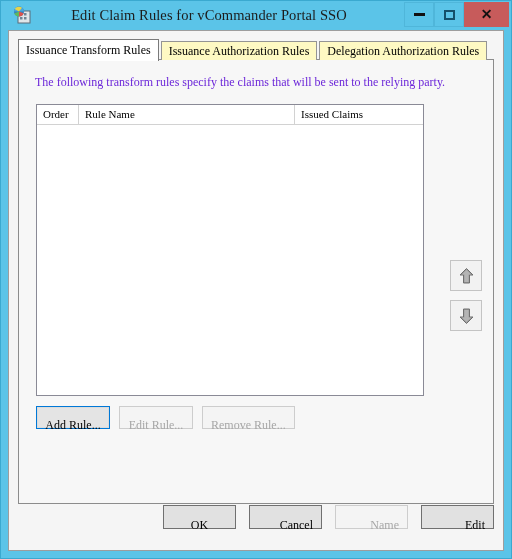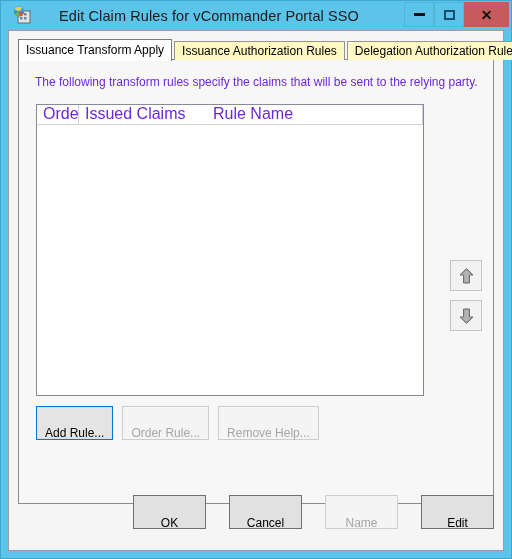--- a/index.html
+++ b/index.html
@@ -22,20 +22,21 @@
   .window {
     position: absolute;
     left: 0; top: 0;
     width: 512px;
     height: 559px;
     box-sizing: border-box;
     background: #5bc4e8;      
     border: 1px solid #3aa9d0;
     display: flex;
     flex-direction: column;
+    font-family: Liberation Serif, serif;
   }
 
   
   .titlebar {
     height: 29px;
     flex: 0 0 29px;
     position: relative;
     display: flex;
     align-items: center;
     background: #5bc4e8;
@@ -178,25 +179,25 @@
   }
   .lv-header {
     display: flex;
     height: 19px;
     border-bottom: 1px solid #d2d2d2;
     background: #ffffff;
   }
   .lv-col {
     height: 19px;
     line-height: 18px;
-    font-size: 16px;
+    font-size: 11px;
     padding-left: 6px;
     box-sizing: border-box;
     border-right: 1px solid #d2d2d2;
-    color: #6d28d9;
+    color: #000000;
     cursor: default;
     white-space: nowrap;
     overflow: hidden;
   }
   .lv-col.order { width: 42px; }
   .lv-col.rulename { width: 216px; }
   .lv-col.claims { flex: 1 1 auto; border-right: none; }
   .lv-body { height: 271px; background: #ffffff; }
 
   
@@ -222,21 +223,21 @@
   
   .rule-buttons {
     position: absolute;
     left: 17px;
     top: 346px;
     display: flex;
   }
   .btn {
     height: 23px;
     min-width: 74px;
-    padding: 16px 8px;
+    padding: 8px 8px;
     font-size: 12px;
     line-height: 21px;
     text-align: center;
     background: #e1e1e1;
     border: 1px solid #707070;
     box-sizing: border-box;
     color: #000000;
     cursor: default;
     white-space: nowrap;
   }
@@ -257,21 +258,21 @@
     position: absolute;
     right: 9px;
     bottom: 21px;
     display: flex;
   }
   .footer .btn {
     min-width: 73px;
     height: 24px;
     line-height: 22px;
   }
-  .footer .btn + .btn { margin-left: 23px; }
+  .footer .btn + .btn { margin-left: 13px; text-align: right; }
 </style>
 </head>
 <body>
 
 <div class="window">
 
   <div class="titlebar">
     <span class="title-icon">
       <svg width="19" height="19" viewBox="0 0 19 19">
         <rect x="5" y="5" width="12" height="12" fill="#dfe6ea" stroke="#5a6b78" stroke-width="1"></rect>
@@ -297,39 +298,39 @@
       <div class="win-btn close">
         <span class="glyph-close">✕</span>
       </div>
     </div>
   </div>
 
   <div class="client">
 
     <div class="tabstrip">
       <div class="tab active">
-        <span>Issuance Transform Apply</span>
+        <span>Issuance Transform Rules</span>
       </div>
       <div class="tab">
         <span>Issuance Authorization Rules</span>
       </div>
       <div class="tab">
         <span>Delegation Authorization Rules</span>
       </div>
     </div>
 
     <div class="tabpanel">
 
       <div class="panel-desc">The following transform rules specify the claims that will be sent to the relying party.</div>
 
       <div class="listview">
         <div class="lv-header">
           <div class="lv-col order">Order</div>
+          <div class="lv-col rulename">Rule Name</div>
           <div class="lv-col claims">Issued Claims</div>
-          <div class="lv-col rulename">Rule Name</div>
         </div>
         <div class="lv-body"></div>
       </div>
 
       <div class="arrow-col">
         <div class="arrow-btn">
           <svg width="17" height="18" viewBox="0 0 17 18">
             <path d="M8.5 1.5 L15 8 L11.5 8 L11.5 16 L5.5 16 L5.5 8 L2 8 Z" fill="#9a9a9a" stroke="#6f6f6f" stroke-width="1" stroke-linejoin="round"></path>
             <path d="M8.5 3 L13 7.4 L10.6 7.4 L10.6 14.9 L6.4 14.9 L6.4 7.4 L4 7.4 Z" fill="#b4b4b4"></path>
           </svg>
@@ -337,22 +338,22 @@
         <div class="arrow-btn">
           <svg width="17" height="18" viewBox="0 0 17 18">
             <path d="M8.5 16.5 L2 10 L5.5 10 L5.5 2 L11.5 2 L11.5 10 L15 10 Z" fill="#9a9a9a" stroke="#6f6f6f" stroke-width="1" stroke-linejoin="round"></path>
             <path d="M8.5 15 L4 10.6 L6.4 10.6 L6.4 3.1 L10.6 3.1 L10.6 10.6 L13 10.6 Z" fill="#b4b4b4"></path>
           </svg>
         </div>
       </div>
 
       <div class="rule-buttons">
         <div class="btn focused">Add Rule...</div>
-        <div class="btn disabled">Order Rule...</div>
-        <div class="btn disabled">Remove Help...</div>
+        <div class="btn disabled">Edit Rule...</div>
+        <div class="btn disabled">Remove Rule...</div>
       </div>
 
     </div>
 
     <div class="footer">
       <div class="btn">OK</div>
       <div class="btn">Cancel</div>
       <div class="btn disabled">Name</div>
       <div class="btn">Edit</div>
     </div>

